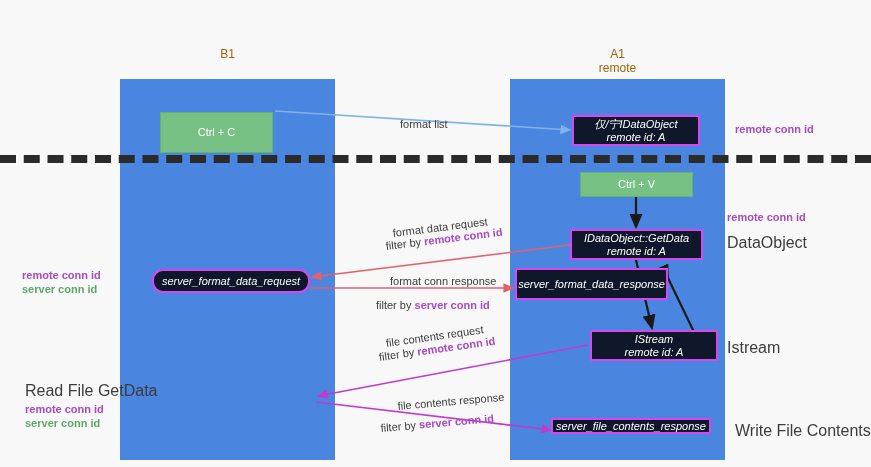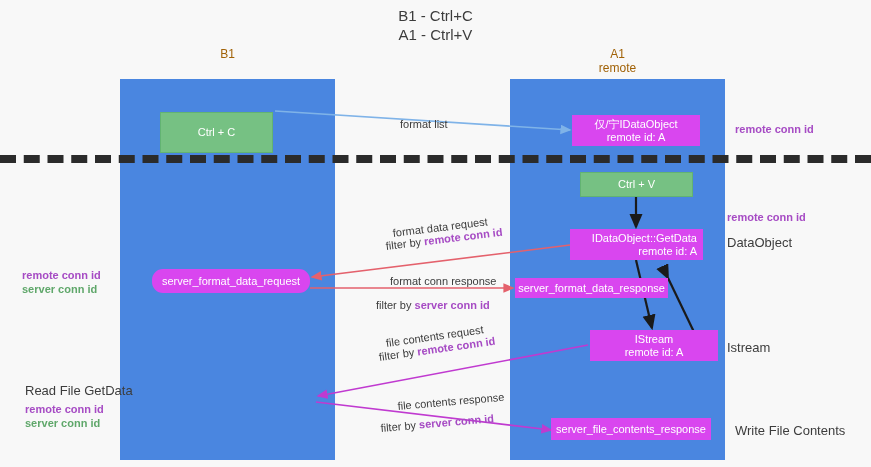--- a/index.html
+++ b/index.html
@@ -26,44 +26,40 @@
     position:absolute;left:0;top:155px;width:871px;height:0;
     border-top:8px dashed #2b2b2b;
   }
   
   .box{
     position:absolute;box-sizing:border-box;
     display:flex;flex-direction:column;align-items:center;justify-content:center;
     color:#ffffff;font-size:11px;line-height:13px;text-align:center;
   }
   .box.green{background:#76c183;border:1px solid #62b372;}
-  .box.orange{background:#d946ef;border:6px solid #d946ef;}
+  .box.orange{background:#0f172a;border:2px solid #d946ef;font-style:italic;}
   .box .l2{font-size:11px;}
   
-  .side-label{position:absolute;font-size:13px;line-height:14px;color:#3c3c3c;white-space:nowrap;}
+  .side-label{position:absolute;font-size:16px;line-height:14px;color:#3c3c3c;white-space:nowrap;}
   .conn{position:absolute;font-size:11px;line-height:14px;font-weight:bold;white-space:nowrap;}
   .conn.remote{color:#a64bc4;}
   .conn.server{color:#5fa76a;}
   
   .alabel{
     position:absolute;font-size:11px;line-height:14px;color:#3c3c3c;white-space:nowrap;
   }
   .alabel .p{color:#a64bc4;font-weight:bold;}
   .rot{transform-origin:left top;}
   svg.arrows{position:absolute;left:0;top:0;width:871px;height:467px;overflow:visible;}
 </style>
 </head>
 <body>
 
 <div class="stage">
 
-  <div class="title">
-    <div>B1 - Ctrl+C</div>
-    <div>A1 - Ctrl+V</div>
-  </div>
 
   <div class="lane" style="left:120px;top:79px;width:215px;height:381px;"></div>
   <div class="lane" style="left:510px;top:79px;width:215px;height:381px;"></div>
 
   <div class="col-head" style="left:120px;top:47px;width:215px;">
     <div>B1</div>
   </div>
   <div class="col-head" style="left:510px;top:47px;width:215px;">
     <div>A1</div>
     <div>remote</div>
@@ -110,40 +106,40 @@
 
   <div class="box orange" style="left:572px;top:115px;width:128px;height:31px;">
     <span>仅/宁IDataObject</span>
     <span class="l2">remote id: A</span>
   </div>
 
   <div class="box green" style="left:580px;top:172px;width:113px;height:25px;">
     <span>Ctrl + V</span>
   </div>
 
-  <div class="box orange" style="left:570px;top:229px;width:133px;height:31px;align-items:flex-end;">
+  <div class="box orange" style="left:570px;top:229px;width:133px;height:31px;">
     <span>IDataObject::GetData</span>
     <span class="l2">remote id: A</span>
   </div>
 
   <div class="box orange" style="left:152px;top:269px;width:158px;height:24px;border-radius:11px;">
     <span>server_format_data_request</span>
   </div>
 
-  <div class="box orange" style="left:515px;top:278px;width:153px;height:20px;">
+  <div class="box orange" style="left:515px;top:268px;width:153px;height:32px;">
     <span>server_format_data_response</span>
   </div>
 
   <div class="box orange" style="left:590px;top:330px;width:128px;height:31px;">
     <span>IStream</span>
     <span class="l2">remote id: A</span>
   </div>
 
 
-  <div class="box orange" style="left:551px;top:418px;width:160px;height:22px;">
+  <div class="box orange" style="left:551px;top:418px;width:160px;height:16px;">
     <span>server_file_contents_response</span>
   </div>
 
   <div class="conn remote" style="left:735px;top:122px;">remote conn id</div>
   <div class="conn remote" style="left:727px;top:210px;">remote conn id</div>
   <div class="side-label" style="left:727px;top:236px;">DataObject</div>
   <div class="side-label" style="left:727px;top:341px;">Istream</div>
   <div class="side-label" style="left:735px;top:424px;">Write File Contents</div>
 
   <div class="conn remote" style="left:22px;top:268px;">remote conn id</div>

